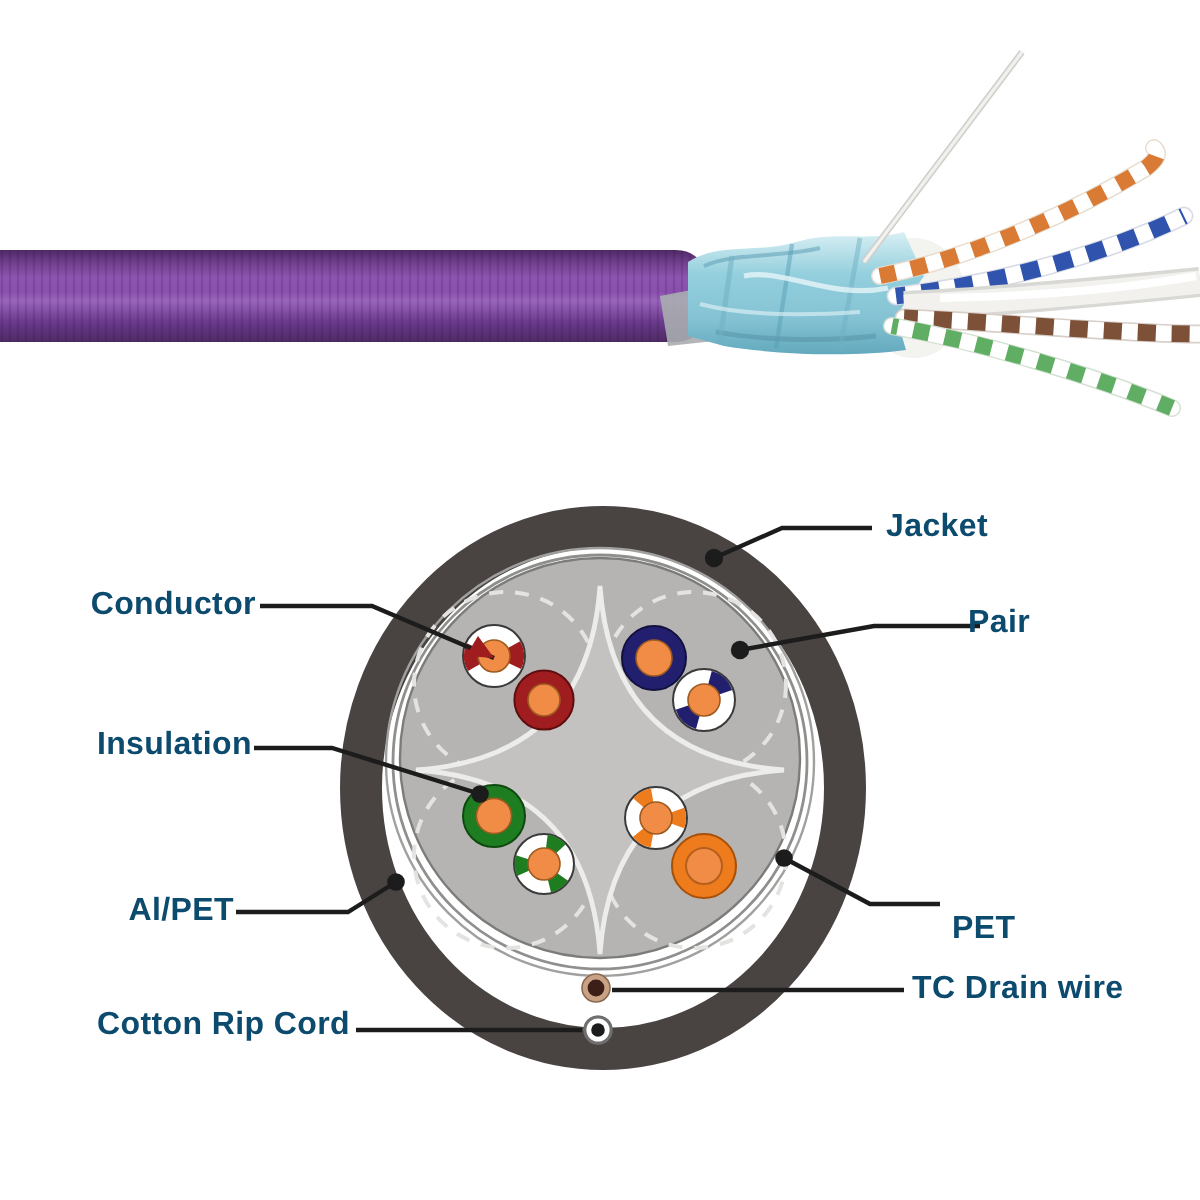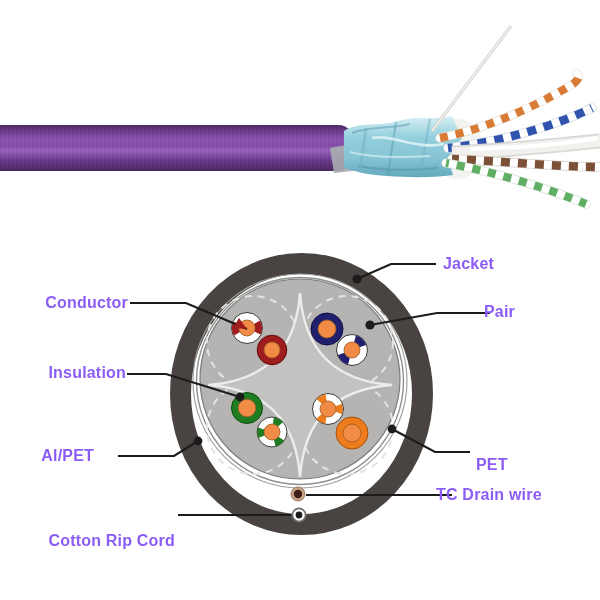--- a/index.html
+++ b/index.html
@@ -3,21 +3,21 @@
 <meta charset="utf-8">
 <style>
   html,body{margin:0;padding:0;background:#fff;}
   #stage{
     position:relative;width:600px;height:600px;background:#ffffff;overflow:hidden;
     font-family:"Liberation Sans","DejaVu Sans",sans-serif;
   }
   #figure-svg{position:absolute;left:0;top:0;width:600px;height:600px;}
   .diagram-label{
     position:absolute;
-    font-weight:bold;font-size:16px;line-height:18px;color:#8b5cf6;
+    font-weight:bold;font-size:16px;line-height:18px;color:#0c4a6e;
     letter-spacing:.2px;white-space:nowrap;
   }
 </style>
 </head>
 <body>
 
 <div id="stage">
 
 <svg id="figure-svg" viewBox="0 0 600 600">
   <defs>
@@ -197,20 +197,20 @@
       </g>
       <g>
         <path d="M306,495 L452,495"></path>
       </g>
     </g>
   </g>
 </svg>
 
 <div class="diagram-label" style="right:472px;top:294px;text-align:right;">Conductor</div>
 <div class="diagram-label" style="right:474px;top:364px;text-align:right;">Insulation</div>
-<div class="diagram-label" style="right:506px;top:447px;text-align:right;">Al/PET</div>
-<div class="diagram-label" style="right:425px;top:504px;text-align:right;margin-top:28px;">Cotton Rip Cord</div>
+<div class="diagram-label" style="right:483px;top:447px;text-align:right;">Al/PET</div>
+<div class="diagram-label" style="right:425px;top:504px;text-align:right;">Cotton Rip Cord</div>
 <div class="diagram-label" style="left:443px;top:255px;">Jacket</div>
 <div class="diagram-label" style="left:484px;top:303px;">Pair</div>
 <div class="diagram-label" style="left:476px;top:456px;">PET</div>
-<div class="diagram-label" style="left:436px;top:486px;">TC Drain wire</div>
+<div class="diagram-label" style="left:456px;top:486px;">TC Drain wire</div>
 
 </div>
 
 </body></html>

